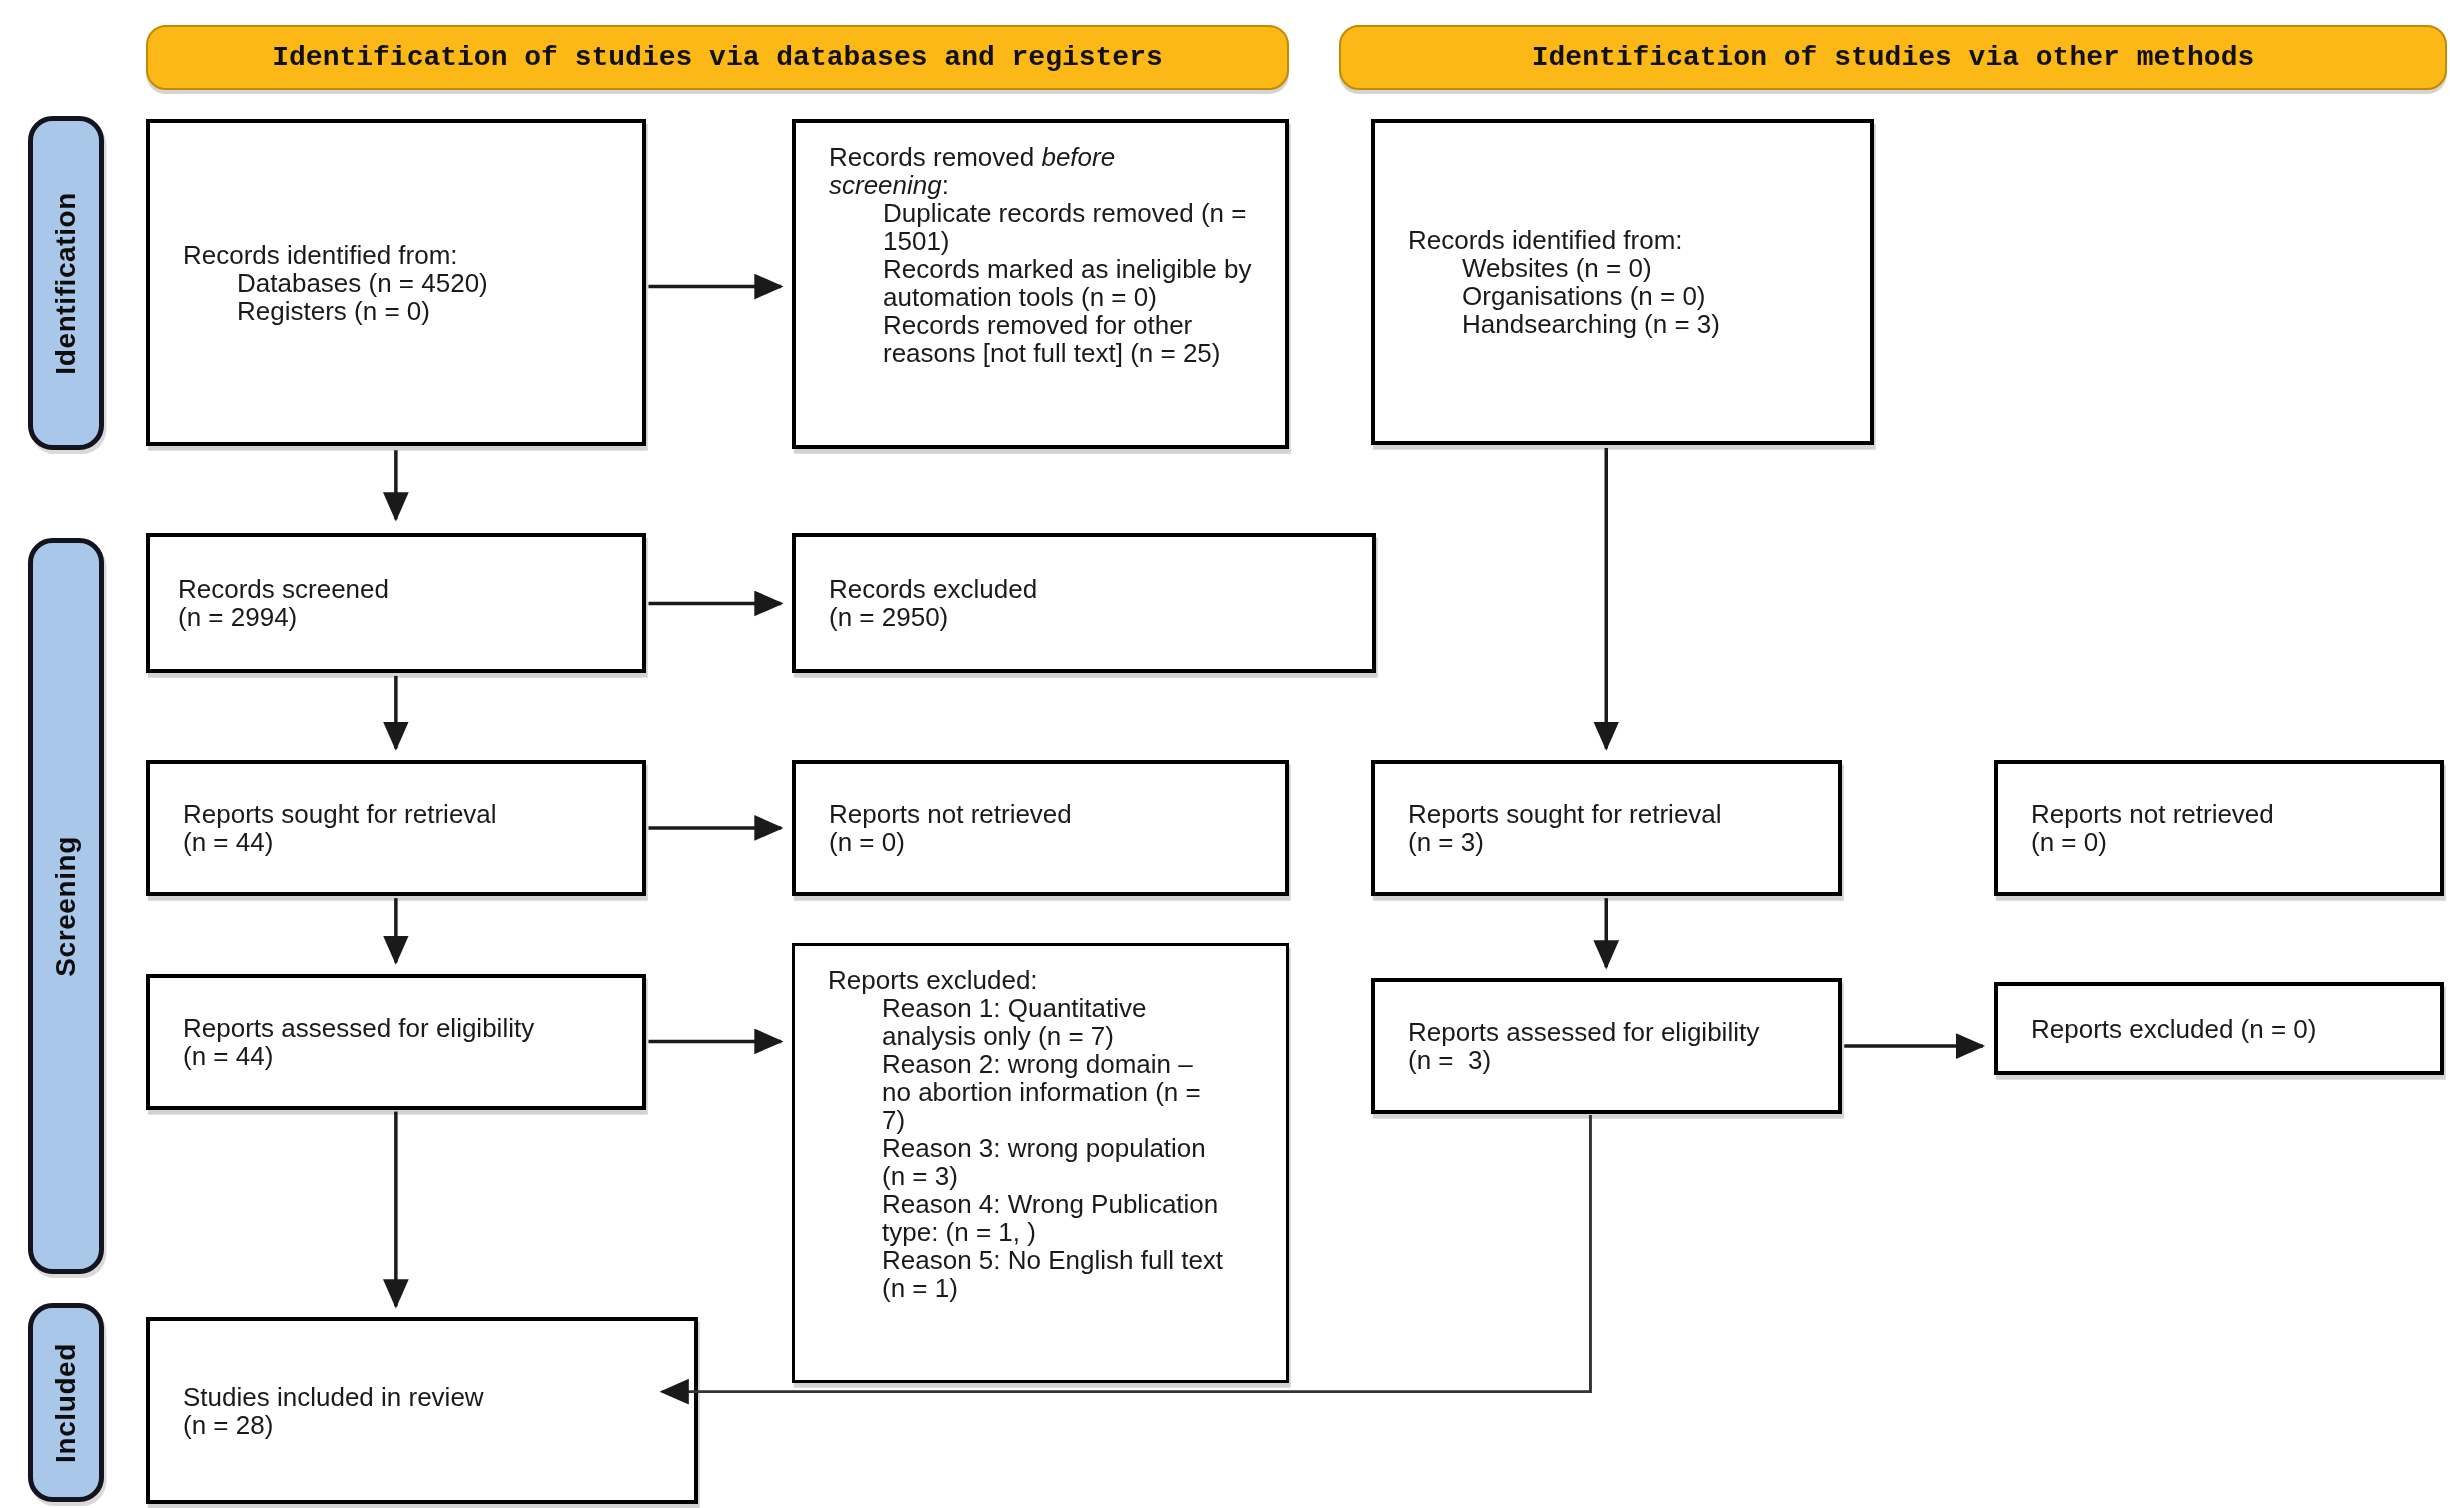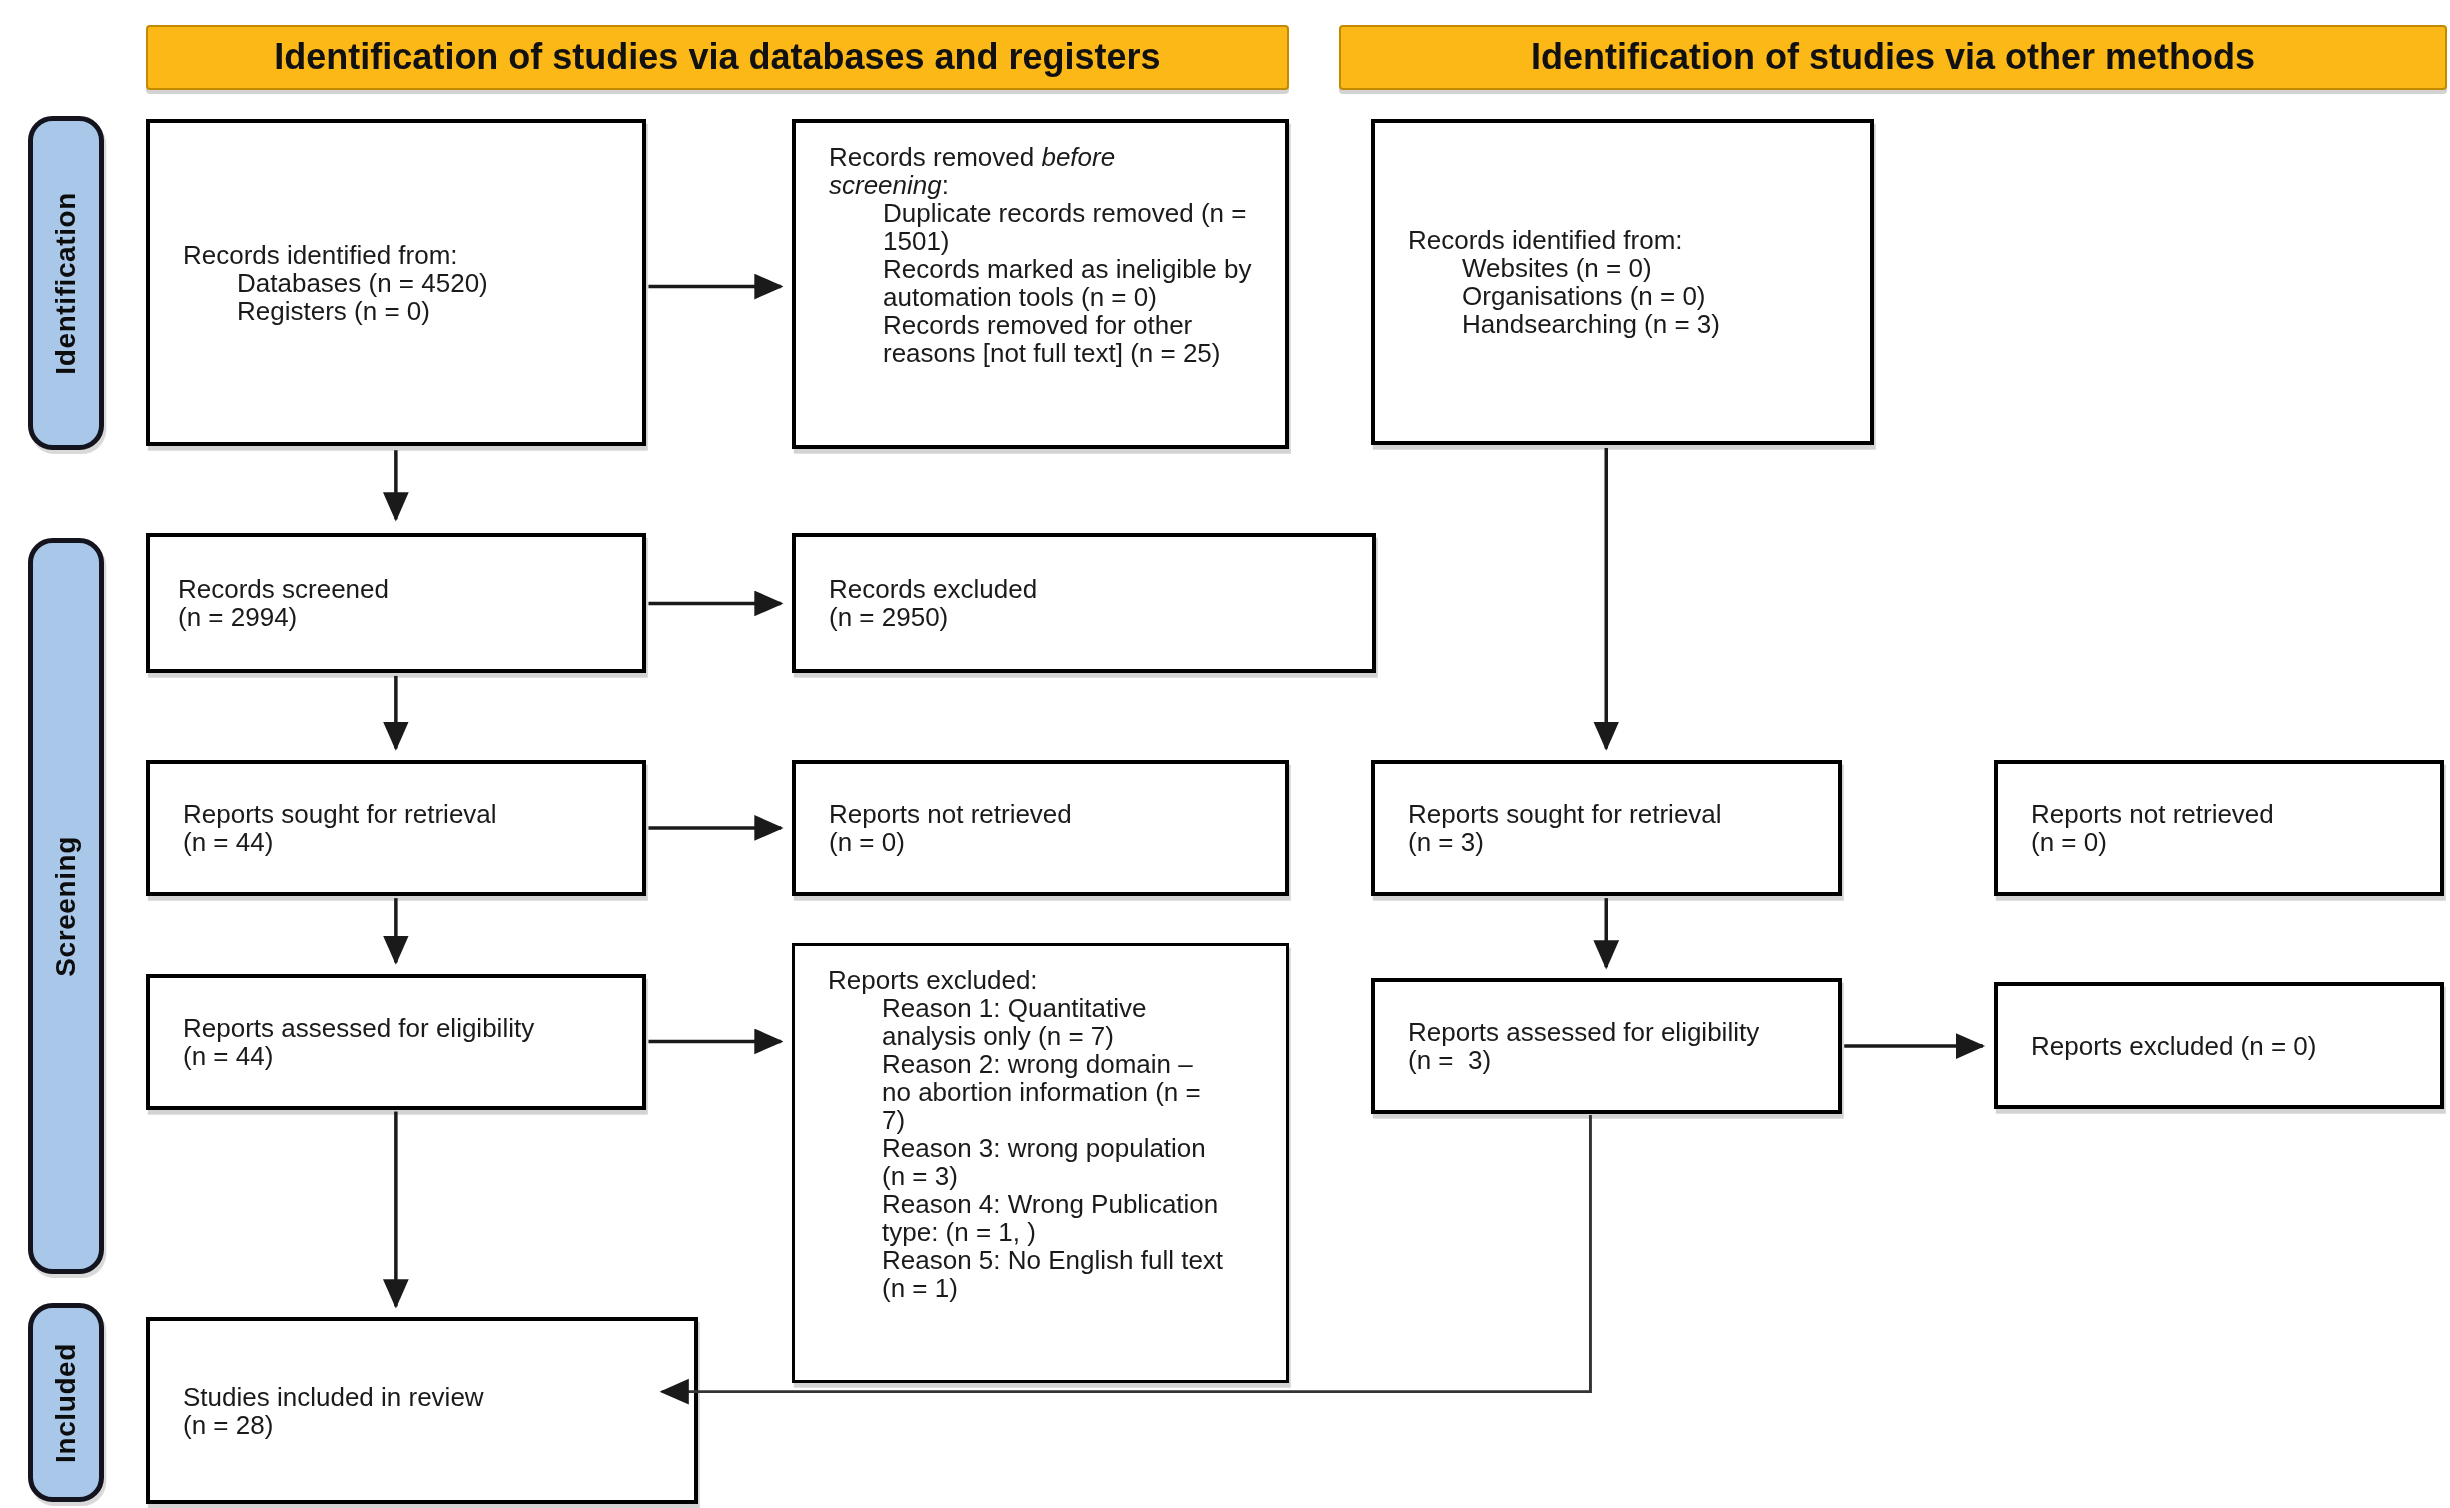--- a/index.html
+++ b/index.html
@@ -6,24 +6,24 @@
     --banner_fill:#FBB817; --banner_border:#C18A00;
     --stage_fill:#A9C8E9; --stage_border:#14141E;
     --box_border:#000000; --line:#1A1A1A; --text:#1A1A1A;
   }
   *{margin:0;padding:0;box-sizing:border-box;}
   html,body{background:#fff;}
   #page{position:relative;width:2450px;height:1508px;background:#ffffff;
         font-family:"Liberation Sans",sans-serif;color:var(--text);overflow:hidden;}
 
   .banner{position:absolute;height:65px;background:var(--banner_fill);
-          border:2.3px solid var(--banner_border);border-radius:4px;
+          border:2.3px solid var(--banner_border);border-radius:20px;
           display:flex;align-items:center;justify-content:center;
-          font-size:36px;font-weight:bold;color:#111;
-          box-shadow:0 4.1px 0 rgba(130,130,130,.35);}
+          font-size:28px;font-weight:bold;color:#111;
+          box-shadow:0 4.1px 0 rgba(130,130,130,.35);font-family:Liberation Mono, monospace;}
   #banner-db{left:146px;top:24.6px;width:1143px;}
   #banner-other{left:1339px;top:24.6px;width:1108px;}
 
   .stage{position:absolute;left:28px;width:76px;background:var(--stage_fill);
          border:5.3px solid var(--stage_border);border-radius:24.6px;
          display:flex;align-items:center;justify-content:center;
          box-shadow:2.3px 4.1px 0 rgba(130,130,130,.3);}
   .stage span{writing-mode:vertical-rl;transform:rotate(180deg);
               font-size:28px;font-weight:bold;color:#0d0d0d;letter-spacing:0.6px;}
   #stage-identification{top:116px;height:334px;}
@@ -47,21 +47,21 @@
   #box-records-identified-other{left:1371px;top:119px;width:503px;height:326px;}
   #box-records-screened{left:146px;top:533px;width:500px;height:140px;padding-left:28px;}
   #box-records-excluded{left:792px;top:533px;width:584px;height:140px;}
   #box-reports-sought-db{left:146px;top:760px;width:500px;height:136px;}
   #box-reports-not-retrieved-db{left:792px;top:760px;width:497px;height:136px;}
   #box-reports-sought-other{left:1371px;top:760px;width:471px;height:136px;}
   #box-reports-not-retrieved-other{left:1994px;top:760px;width:450px;height:136px;}
   #box-reports-assessed-db{left:146px;top:974px;width:500px;height:136px;}
   #box-reports-excluded-reasons{left:792px;top:943px;width:497px;height:440px;border-width:3.5px;}
   #box-reports-assessed-other{left:1371px;top:978px;width:471px;height:136px;}
-  #box-reports-excluded-other{left:1994px;top:982px;width:450px;height:127px;}
+  #box-reports-excluded-other{left:1994px;top:982px;width:450px;height:93px;}
   #box-studies-included{left:146px;top:1317px;width:552px;height:187px;}
 
   #arrows{position:absolute;left:0;top:0;width:2450px;height:1508px;pointer-events:none;}
   #arrows line,#arrows polyline{stroke:var(--line);stroke-width:6;fill:none;}
   #arrows .thin{stroke-width:5;stroke:#333;}
 </style>
 </head>
 <body>
 
 <div id="page">

